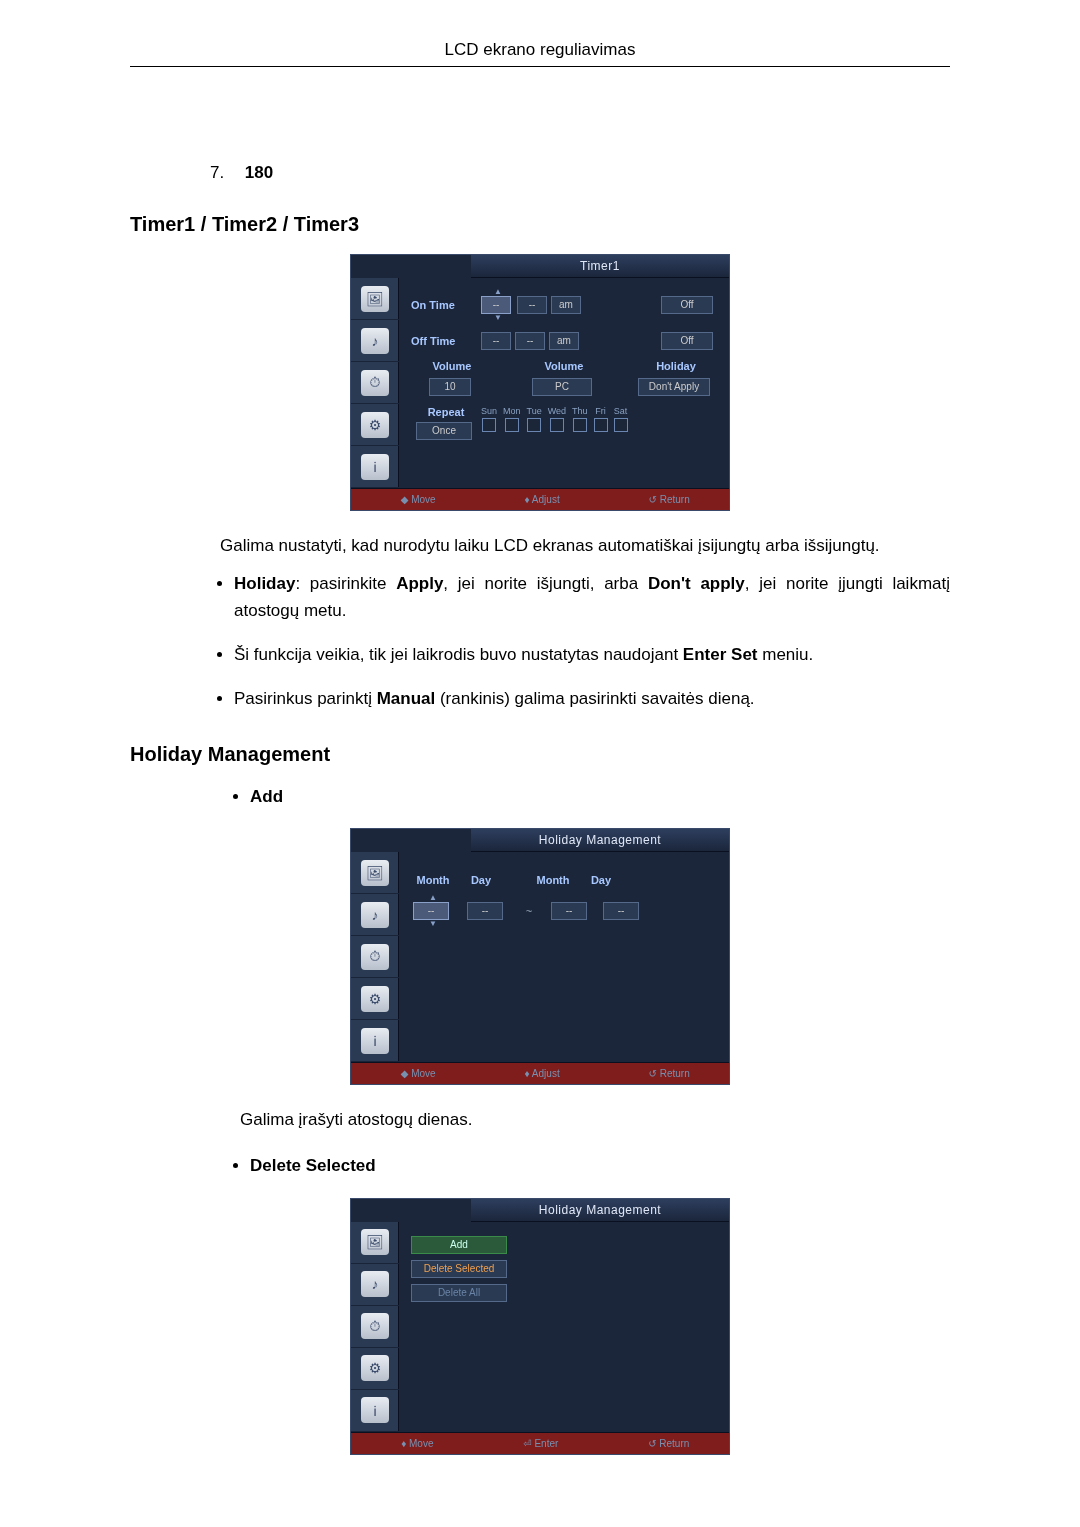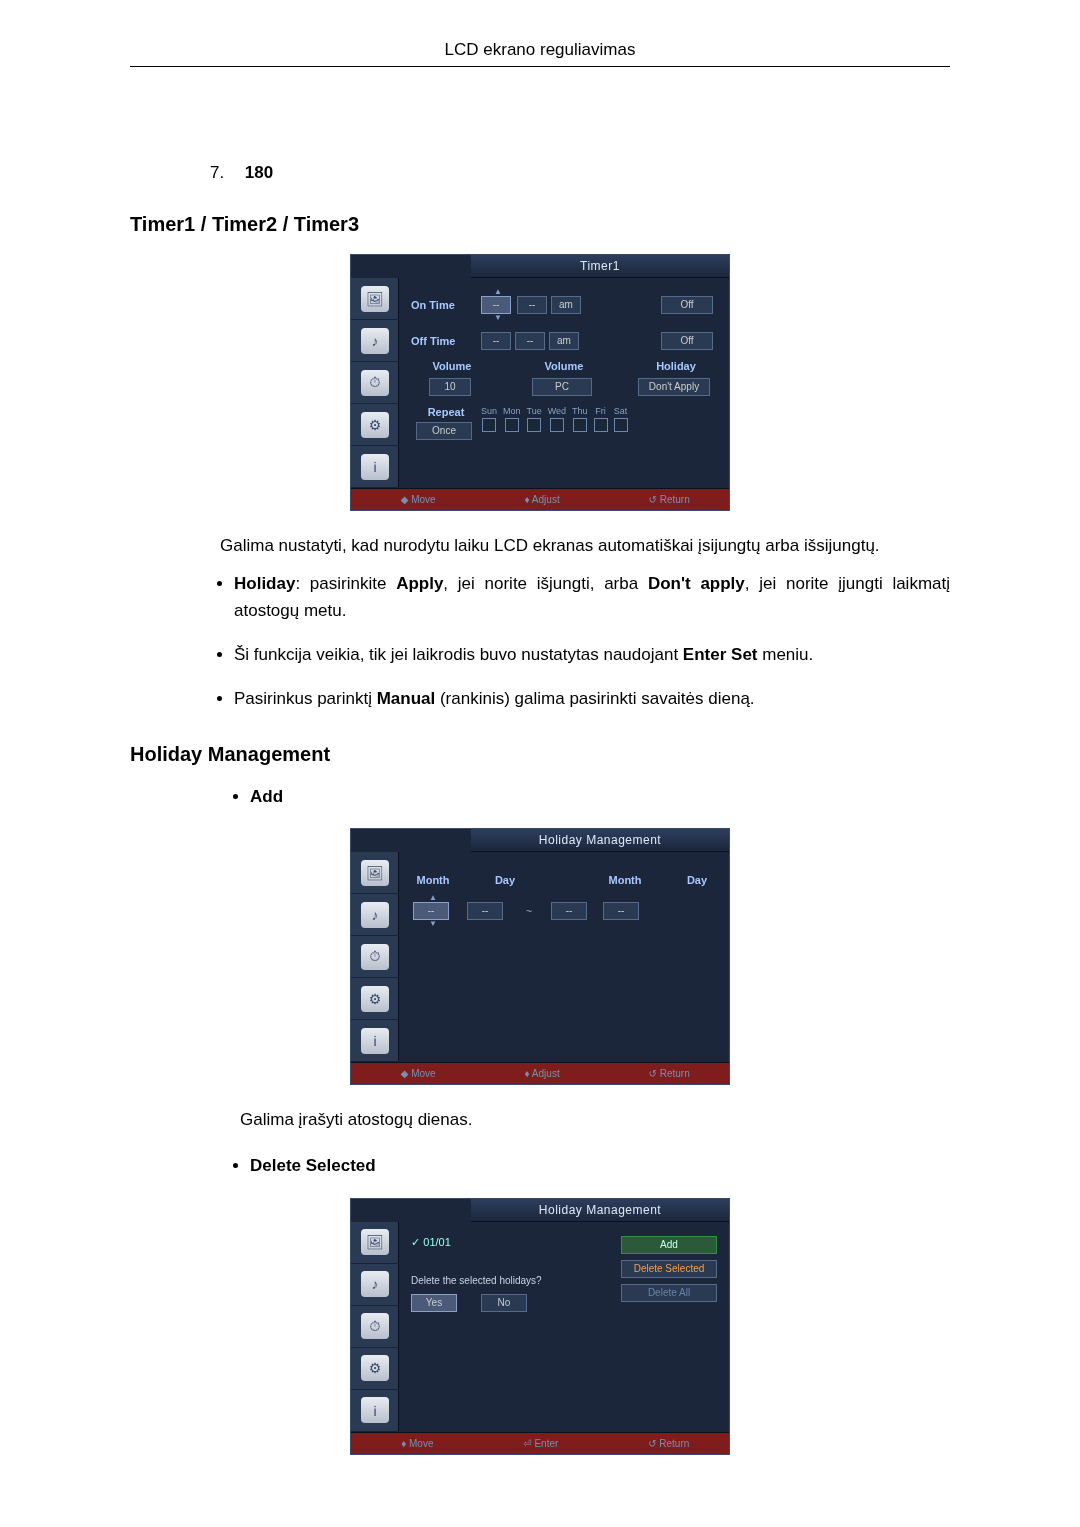--- a/index.html
+++ b/index.html
@@ -315,21 +315,21 @@
               <span>⏱</span>
             </div>
           <div class="sicon">
               <span>⚙</span>
             </div>
           <div class="sicon">
               <span>ℹ</span>
             </div>
         </div>
         <div class="osd-main" style="padding-top:22px">
-          <div style="display:flex; gap:28px; align-items:center; margin-bottom:8px">
+          <div style="display:flex; gap:4px; align-items:center; margin-bottom:8px">
             <div style="display:flex;flex-direction:column;align-items:center;width:44px">
               <div class="osd-label2">Month</div>
             </div>
             <div style="display:flex;flex-direction:column;align-items:center;width:44px">
               <div class="osd-label2">Day</div>
             </div>
             <div style="width:20px"></div>
             <div style="display:flex;flex-direction:column;align-items:center;width:44px">
               <div class="osd-label2">Month</div>
             </div>
@@ -382,30 +382,20 @@
               <span>⏱</span>
             </div>
           <div class="sicon">
               <span>⚙</span>
             </div>
           <div class="sicon">
               <span>ℹ</span>
             </div>
         </div>
         <div class="osd-main" style="display:flex; gap:10px; padding-top:14px">
-          <div style="flex:1">
-            <div style="color:#9fe">✓ 01/01</div>
-            <div style="height:20px"></div>
-            <div class="osd-deltext">Delete the selected holidays?</div>
-            <div class="osd-yn">
-              <div class="osd-field sel">Yes</div>
-              <div class="osd-field">No</div>
-            </div>
-            <div style="height:30px"></div>
-          </div>
           <div style="width:96px; display:flex; flex-direction:column; gap:6px">
             <div class="osd-btn green">Add</div>
             <div class="osd-btn hl">Delete Selected</div>
             <div class="osd-btn" style="color:#6a84a8">Delete All</div>
           </div>
         </div>
       </div>
       <div class="osd-footer">
         <span>♦ Move</span>
         <span>⏎ Enter</span>

